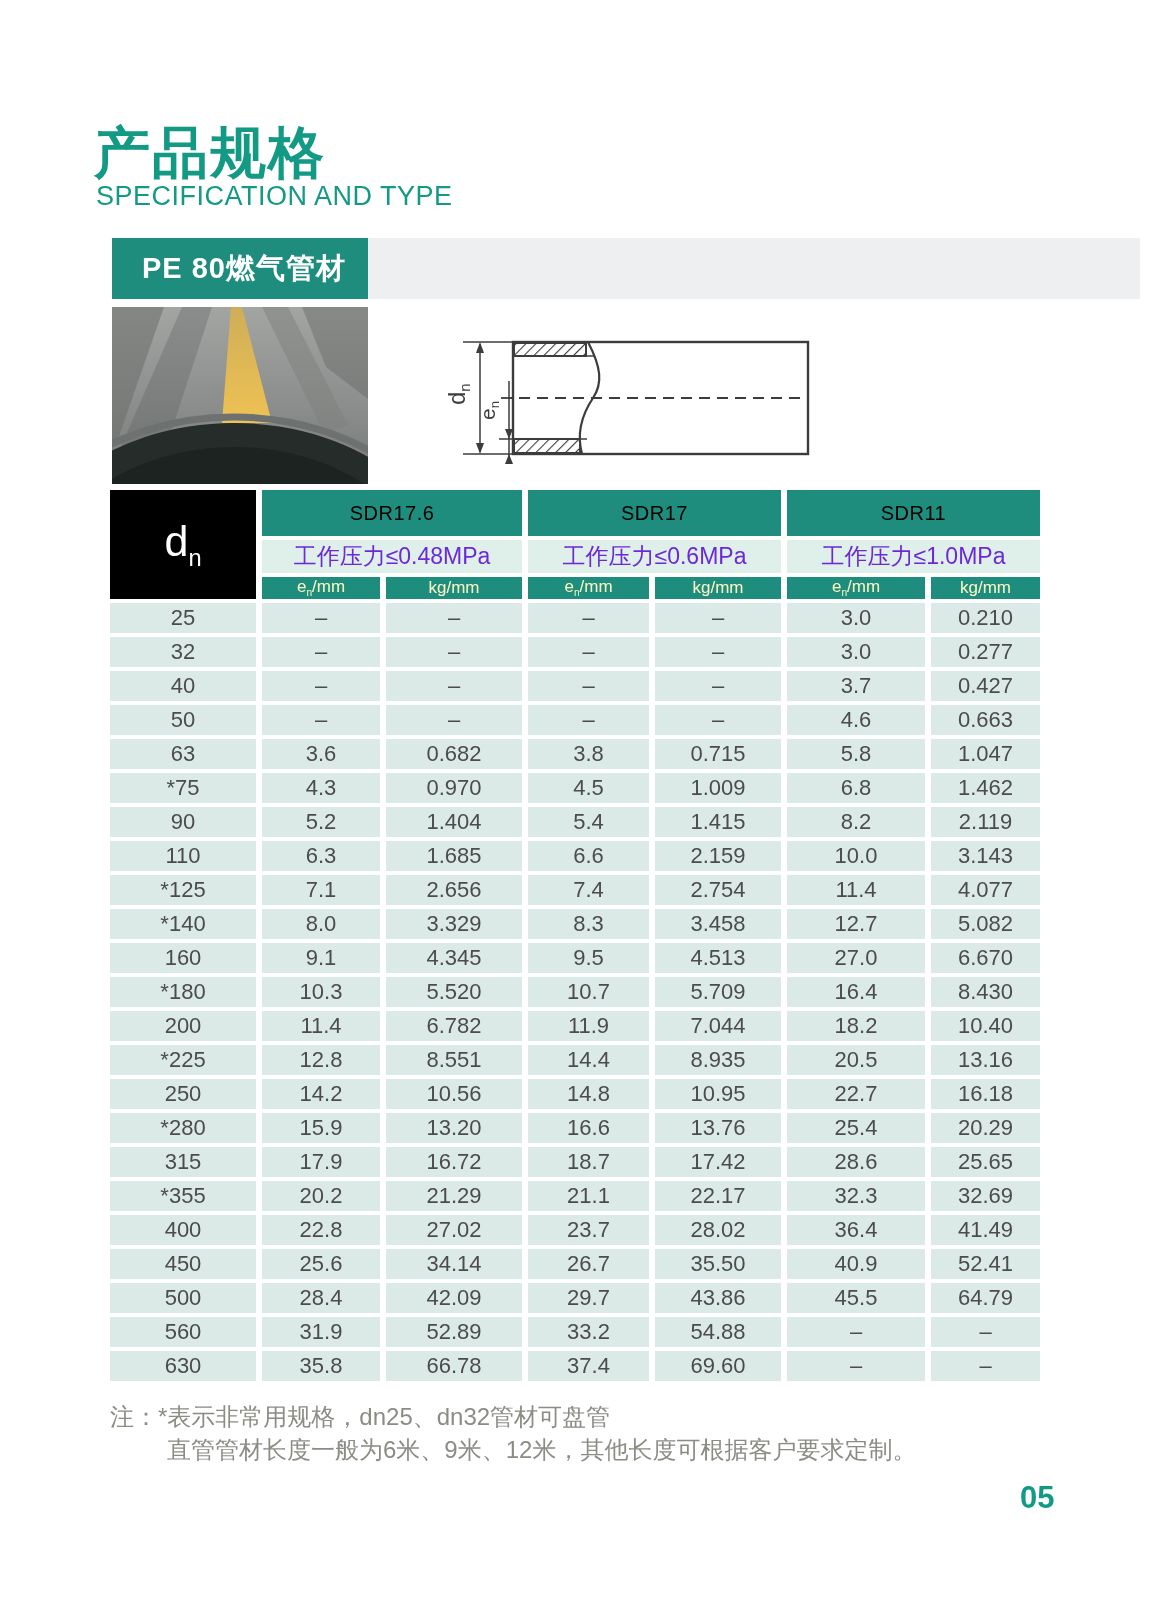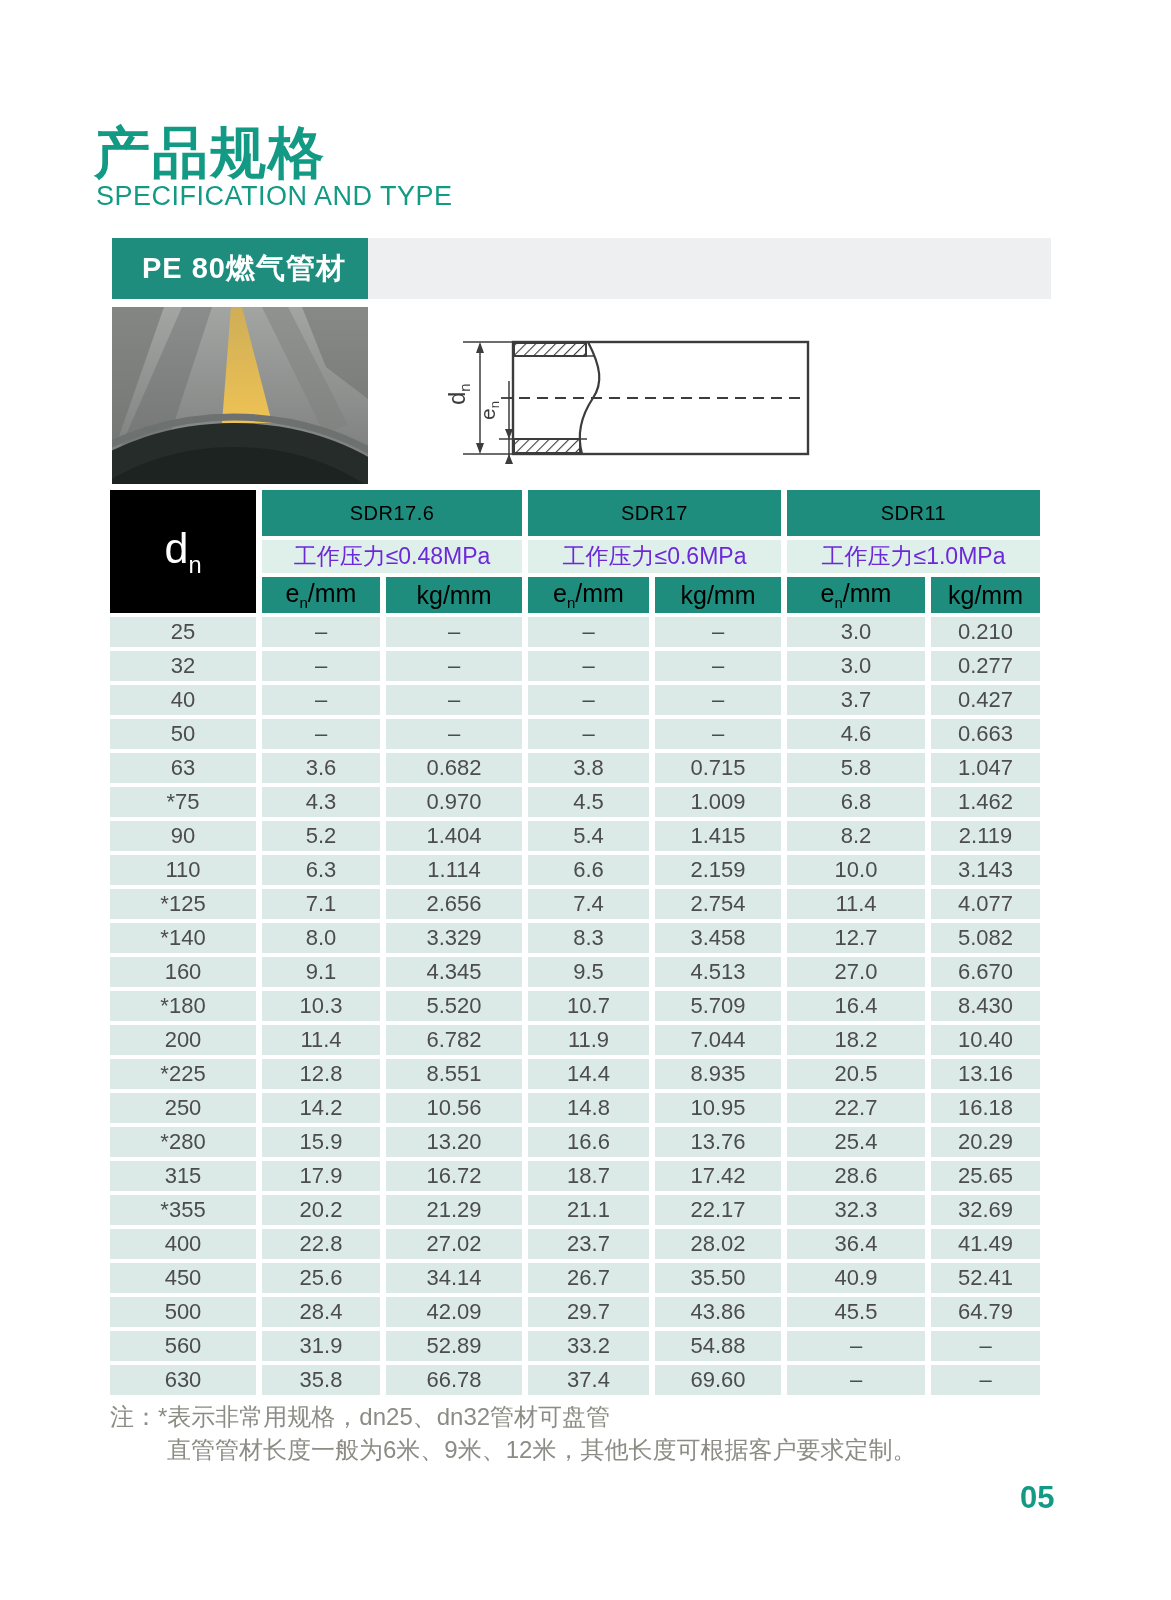--- a/index.html
+++ b/index.html
@@ -11,21 +11,21 @@
   .title-cn{
     position:absolute;left:94px;top:116px;font-size:56px;font-weight:bold;
     color:#139a84;letter-spacing:2px;
   }
   .title-en{
     position:absolute;left:96px;top:181px;font-size:27px;font-weight:400;
     color:#139a84;letter-spacing:0.5px;
   }
   
   .band{
-    position:absolute;left:112px;top:238px;width:939px;height:61px;background:#edeff0;
+    position:absolute;left:112px;top:238px;width:1028px;height:61px;background:#edeff0;
   }
   .band-teal{
     position:absolute;left:0;top:0;width:256px;height:61px;background:#1f8d7e;
     display:flex;align-items:center;padding-left:30px;box-sizing:border-box;
   }
   .band-teal span{color:#ffffff;font-size:29px;font-weight:bold;letter-spacing:1px;}
   
   .photo{
     position:absolute;left:112px;top:307px;width:256px;height:177px;overflow:hidden;
   }
@@ -52,21 +52,21 @@
     background:#000000;color:#ffffff;font-size:43px;
   }
   .th-dn sub{font-size:0.55em;}
   .th-group{
     background:#1f8d7e;color:#000000;font-size:20px;height:46px;letter-spacing:0.5px;
   }
   .th-press{
     background:#def0e9;color:#6d28d9;font-size:23px;height:33px;
   }
   .th-sub{
-    background:#1f8d7e;color:#000000;font-size:25px;height:36px;
+    background:#1f8d7e;color:#fef9c3;font-size:17px;height:22px;
   }
   .th-sub sub{font-size:0.6em;}
   .spec-table tbody td{
     background:#dbeae6;color:#4c4c4c;font-size:22px;height:30px;
   }
   
   .notes{
     position:absolute;left:110px;top:1400px;color:#8c8c85;font-size:24px;line-height:33px;
   }
   .notes .indent{margin-left:57px;}
@@ -243,21 +243,21 @@
           <td>5.2</td>
           <td>1.404</td>
           <td>5.4</td>
           <td>1.415</td>
           <td>8.2</td>
           <td>2.119</td>
         </tr>
         <tr>
           <td>110</td>
           <td>6.3</td>
-          <td>1.114</td>
+          <td>1.685</td>
           <td>6.6</td>
           <td>2.159</td>
           <td>10.0</td>
           <td>3.143</td>
         </tr>
         <tr>
           <td>*125</td>
           <td>7.1</td>
           <td>2.656</td>
           <td>7.4</td>

